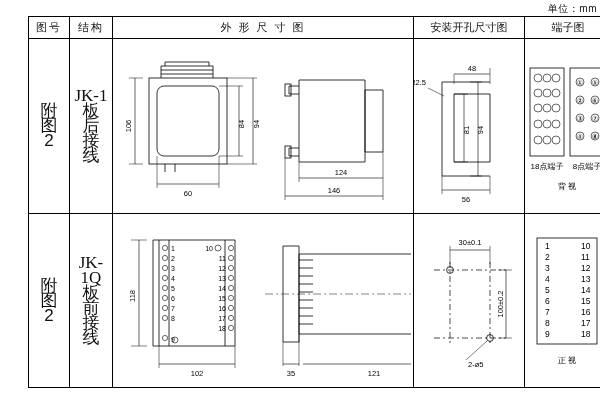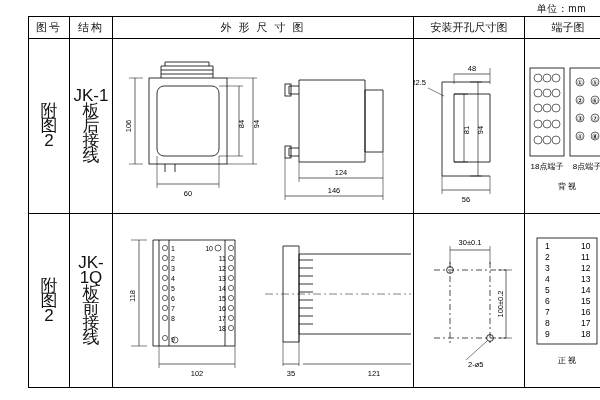--- a/index.html
+++ b/index.html
@@ -5,41 +5,41 @@
   html,body{margin:0;padding:0;}
   body{
     width:600px;height:400px;
     background:#ffffff;
     font-family:"Liberation Sans","DejaVu Sans",sans-serif;
     color:#111;
     overflow:hidden;
   }
   .page{position:relative;width:600px;height:400px;}
   .unit{
-    position:absolute;right:14px;top:2px;
+    position:absolute;right:3px;top:2px;
     font-size:10px;letter-spacing:.5px;
   }
   table.main{
     position:absolute;left:28px;top:16px;
     width:580px;height:372px;
     border-collapse:collapse;
     table-layout:fixed;
   }
   table.main td,table.main th{
     border:1px solid #000;
     padding:0;
     vertical-align:middle;
     text-align:center;
     font-weight:normal;
     font-size:11px;
   }
   .hdr{height:20px;font-size:11.5px;letter-spacing:2px;}
   .hdr.small{letter-spacing:0px;}
   .col1{width:40px;}
-  .col2{width:42px;}
+  .col2{width:42px;font-family:Liberation Serif, serif;}
   .col3{width:300px;}
   .col4{width:110px;}
   .col5{width:86px;}
   .rowtall{height:166px;}
   .vtext{
     font-size:17px;line-height:15px;
   }
   svg{display:block;}
   .lbl{font-size:7.5px;font-family:"Liberation Sans",sans-serif;}
   .lbl9{font-size:8.5px;}

